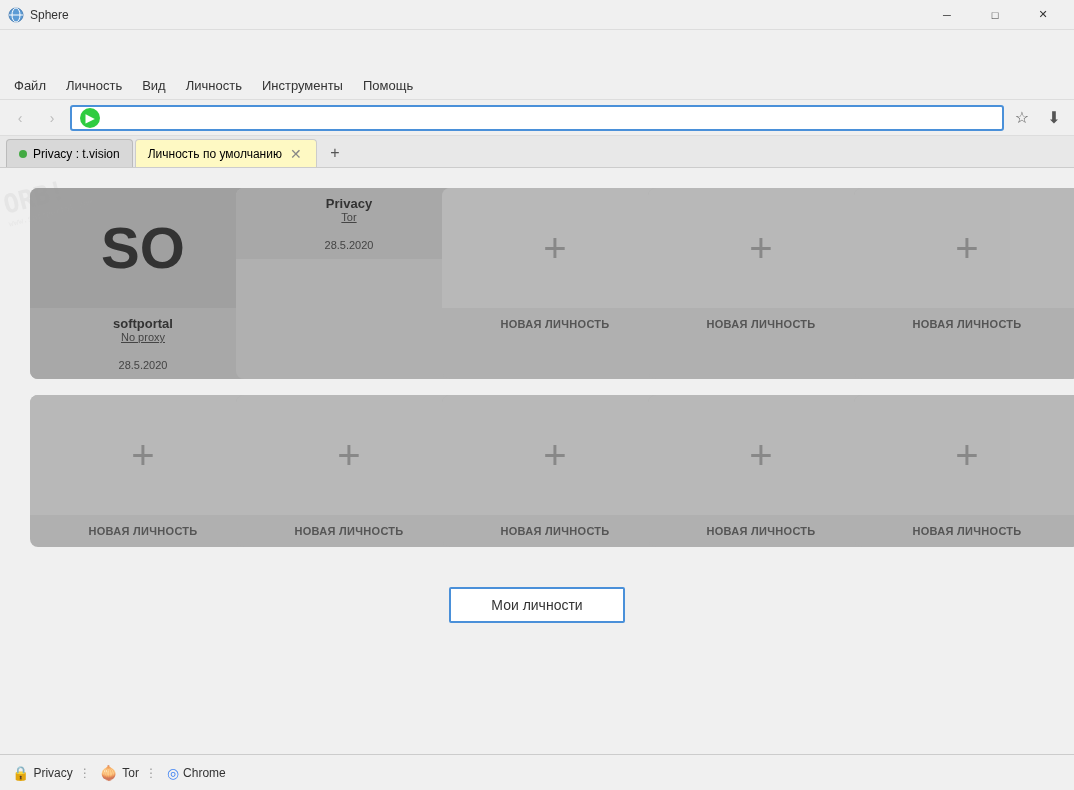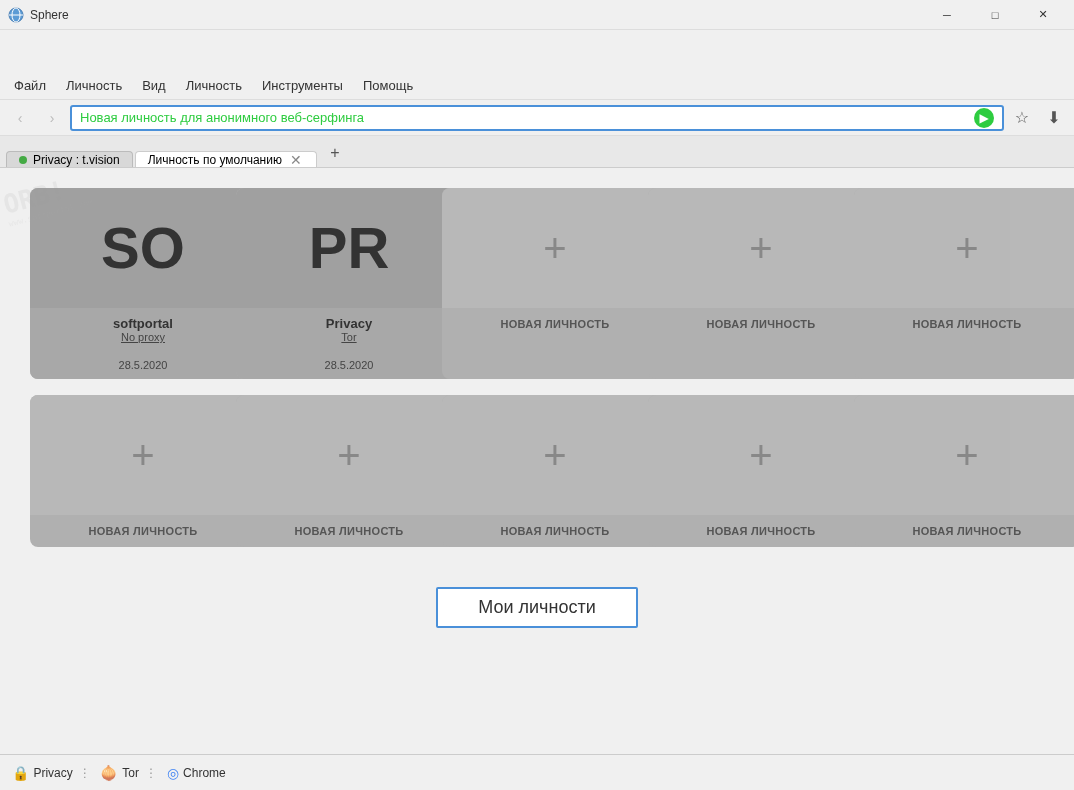--- a/index.html
+++ b/index.html
@@ -155,25 +155,25 @@
       display: flex;
       align-items: center;
       padding: 5px 12px;
       background: #d8d8d8;
       border: 1px solid #bbb;
       border-bottom: none;
       border-radius: 4px 4px 0 0;
       font-size: 12px;
       cursor: pointer;
       gap: 6px;
-      height: 16px;
+      height: 28px;
       margin-right: 2px;
     }
     .tab.active {
-      background: #ffffff;
+      background: #fef9c3;
       border-color: #ccc;
     }
     .tab-dot {
       width: 8px;
       height: 8px;
       border-radius: 50%;
       background: #4a4;
     }
     .tab-close {
       font-size: 14px;
@@ -283,21 +283,21 @@
       text-align: center;
     }
 
     
     .my-identities-btn {
       margin-top: 16px;
       padding: 8px 40px;
       background: white;
       border: 2px solid #4a90d9;
       color: #333;
-      font-size: 18px;
+      font-size: 14px;
       cursor: pointer;
       border-radius: 2px;
     }
 
     
     .status-bar {
       position: absolute;
       bottom: 0;
       left: 0;
       right: 0;
@@ -362,21 +362,20 @@
   <div class="menu-item">Вид</div>
   <div class="menu-item">Личность</div>
   <div class="menu-item">Инструменты</div>
   <div class="menu-item">Помощь</div>
 </div>
 
 <div class="nav-bar">
   <button class="nav-btn disabled">‹</button>
   <button class="nav-btn disabled">›</button>
   <div class="address-bar">
-    <span class="address-text">Новая личность для анонимного веб-серфинга</span>
     <button class="address-go-btn">▶</button>
   </div>
   <div class="nav-star">☆</div>
   <div class="nav-download">⬇</div>
 </div>
 
 <div class="tab-bar">
   <div class="tab">
     <span class="tab-dot"></span>
     <span>Privacy : t.vision</span>
@@ -404,23 +403,20 @@
         <span class="identity-card-initials">SO</span>
       </div>
       <div class="identity-card-bottom">
         <div class="identity-card-name">softportal</div>
         <div class="identity-card-proxy">No proxy</div>
         <div class="identity-card-date">28.5.2020</div>
       </div>
     </div>
 
     <div class="identity-card named">
-      <div class="identity-card-top">
-        <span class="identity-card-initials">PR</span>
-      </div>
       <div class="identity-card-bottom">
         <div class="identity-card-name">Privacy</div>
         <div class="identity-card-proxy">Tor</div>
         <div class="identity-card-date">28.5.2020</div>
       </div>
     </div>
 
     <div class="identity-card">
       <div class="identity-card-top">
         <span class="identity-card-plus">+</span>

